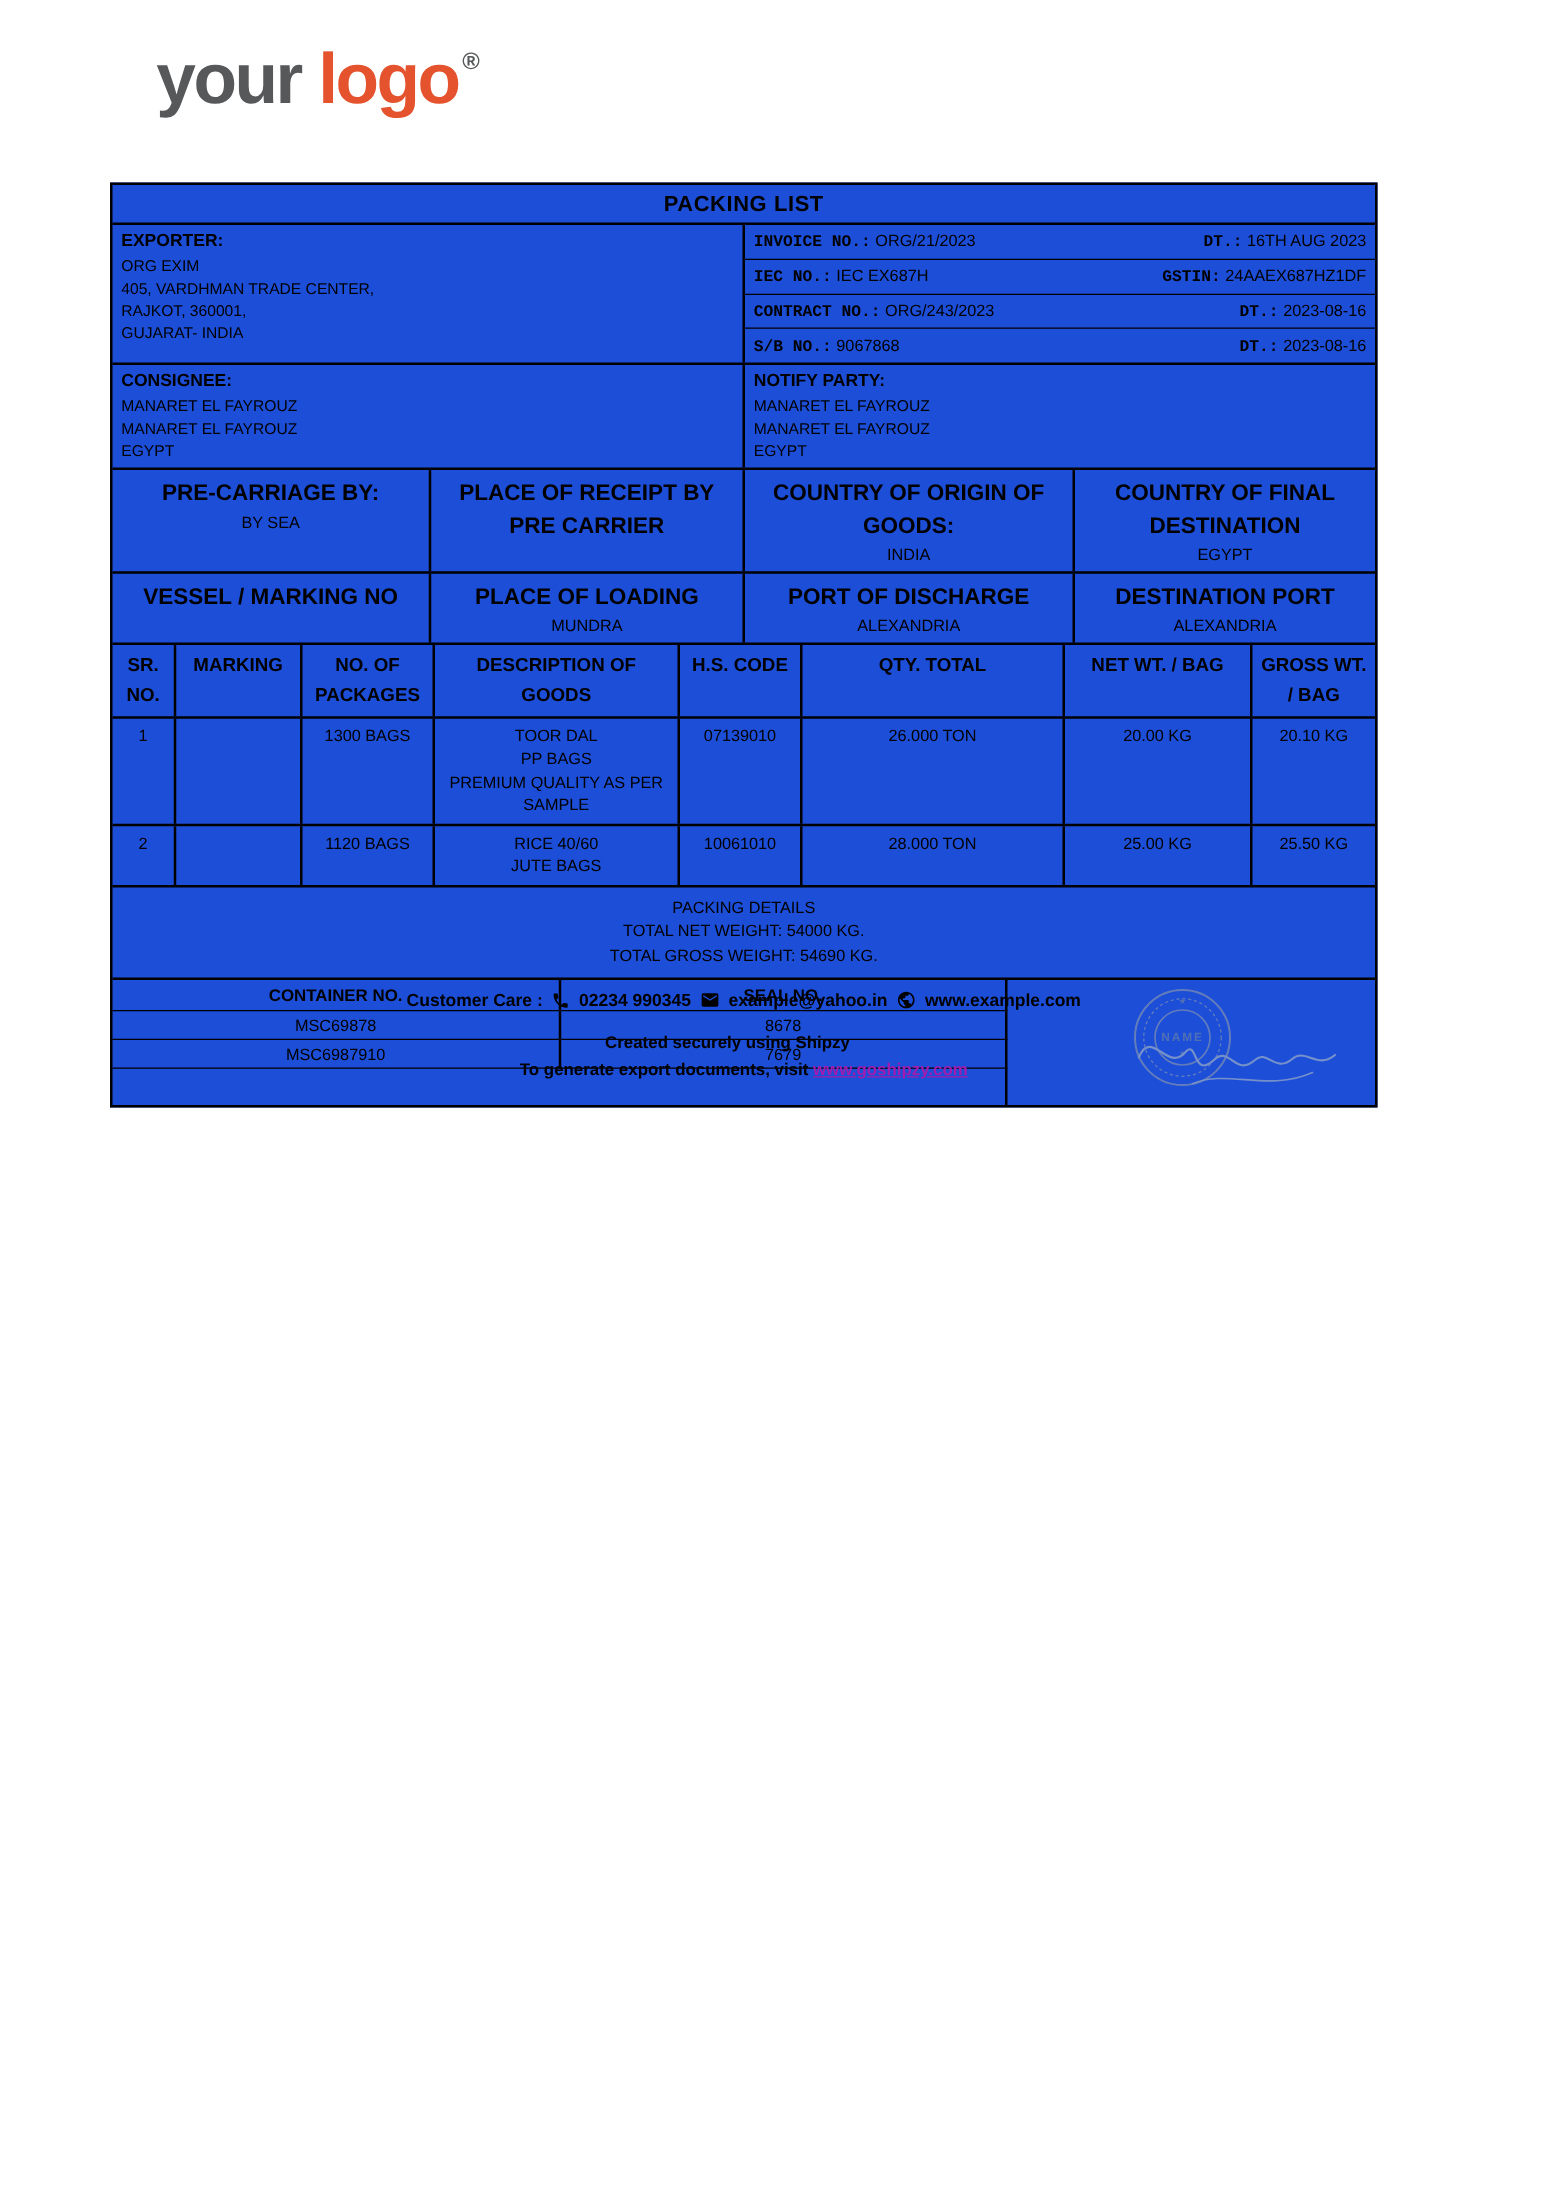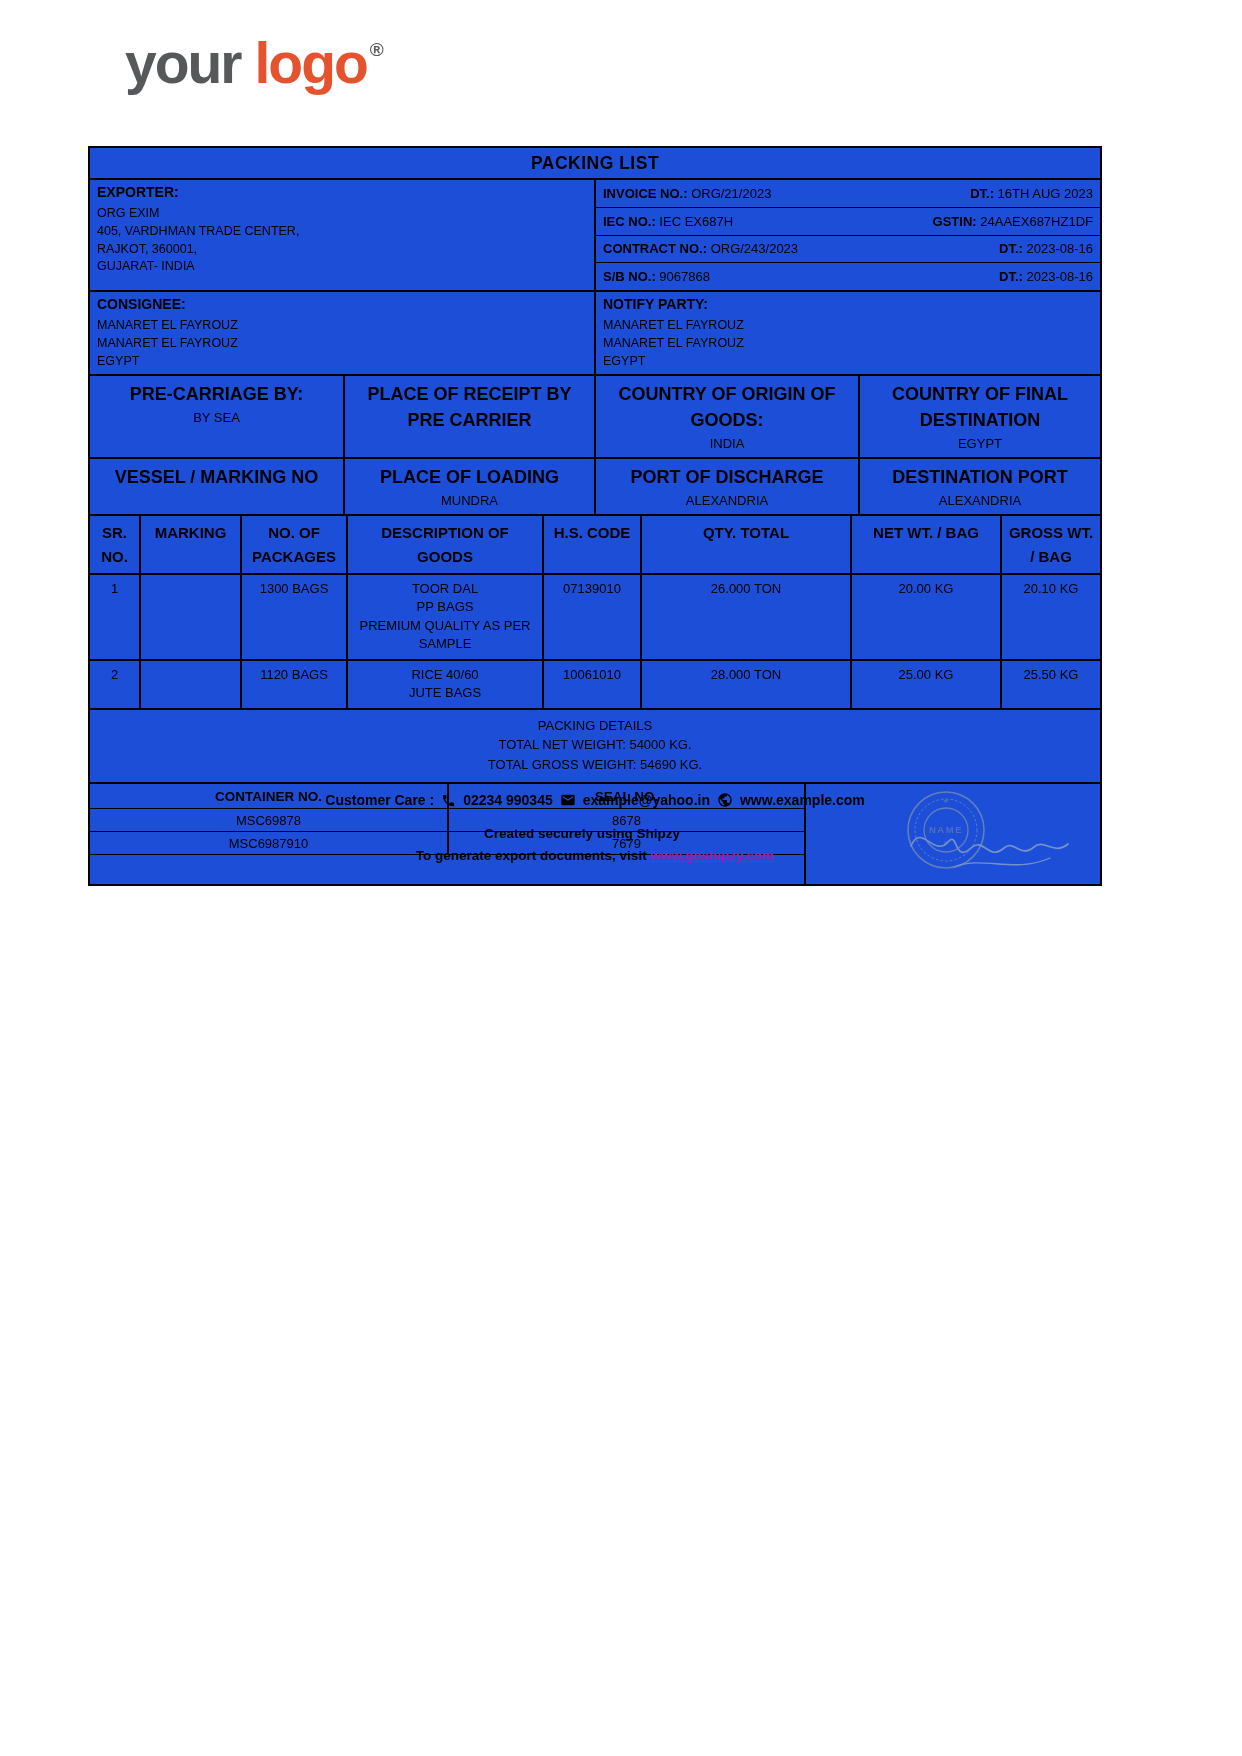--- a/index.html
+++ b/index.html
@@ -8,21 +8,21 @@
   .page { position:relative; width:1242px; height:1756px; background:#fff; overflow:hidden;margin-left:41px; }
 
   
   .logo { position:absolute; left:84px; top:30px; font-weight:bold; font-size:57px; letter-spacing:-2px; white-space:nowrap; }
   .logo-your { color:#57585a; margin-right:14px; }
   .logo-logo { color:#e4532d; }
   .logo-reg { color:#57585a; font-size:19px; position:relative; top:-27px; margin-left:3px; letter-spacing:0; }
 
   
   .doc { position:absolute; left:47px; top:146px; width:1014px; border:2px solid #000; font-size:13px; background:#1d4ed8; }
-  .b { font-weight:bold; }
+  .b { font-weight:bold;font-family:Liberation Mono, monospace; }
   .title-row { height:32px; display:flex; align-items:center; justify-content:center; font-weight:bold; font-size:17.5px; border-bottom:2px solid #000; letter-spacing:.5px; }
 
   
   .row-split { display:grid; grid-template-columns:506px 1fr; border-bottom:2px solid #000; }
   .left-cell { border-right:2px solid #000; padding:4px 7px; }
   .sec-label { font-weight:bold; font-size:14px; }
   .addr { font-size:12.5px; line-height:1.42; margin-top:5px; white-space:pre-line; }
   .exporter-block { min-height:110px; }
   .inv-col { display:flex; flex-direction:column; min-height:110px; }
   .inv-row { flex:1; display:flex; justify-content:space-between; align-items:center; padding:0 7px; border-bottom:1px solid #000; font-size:13px; }

